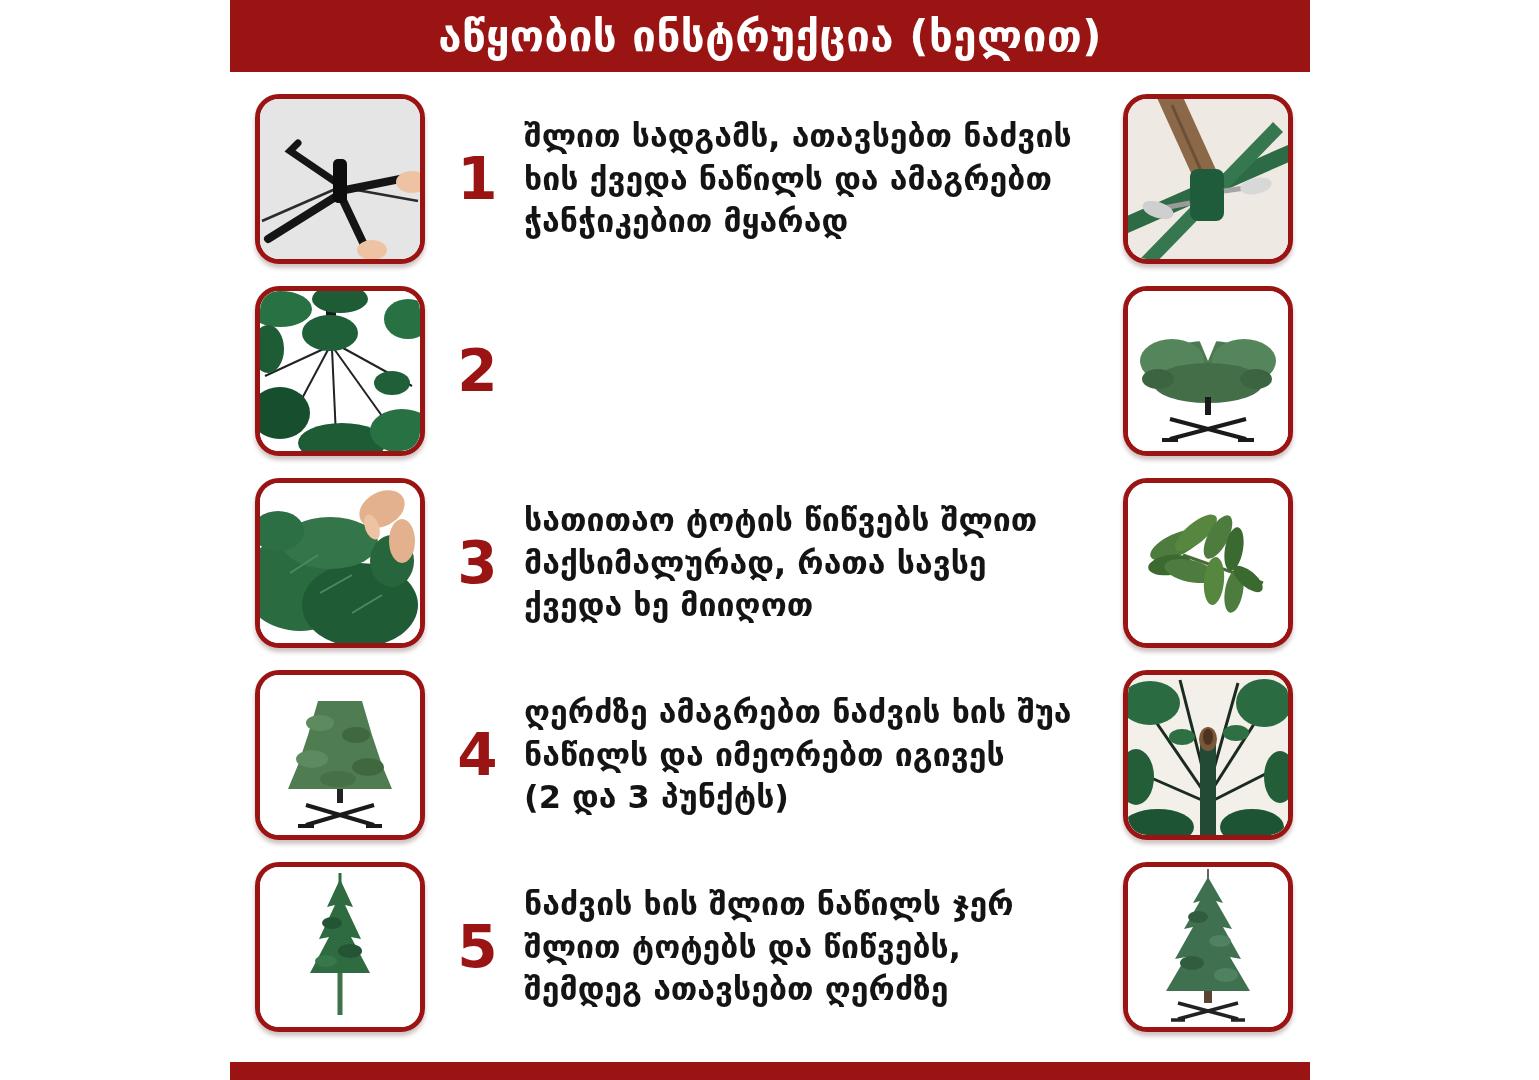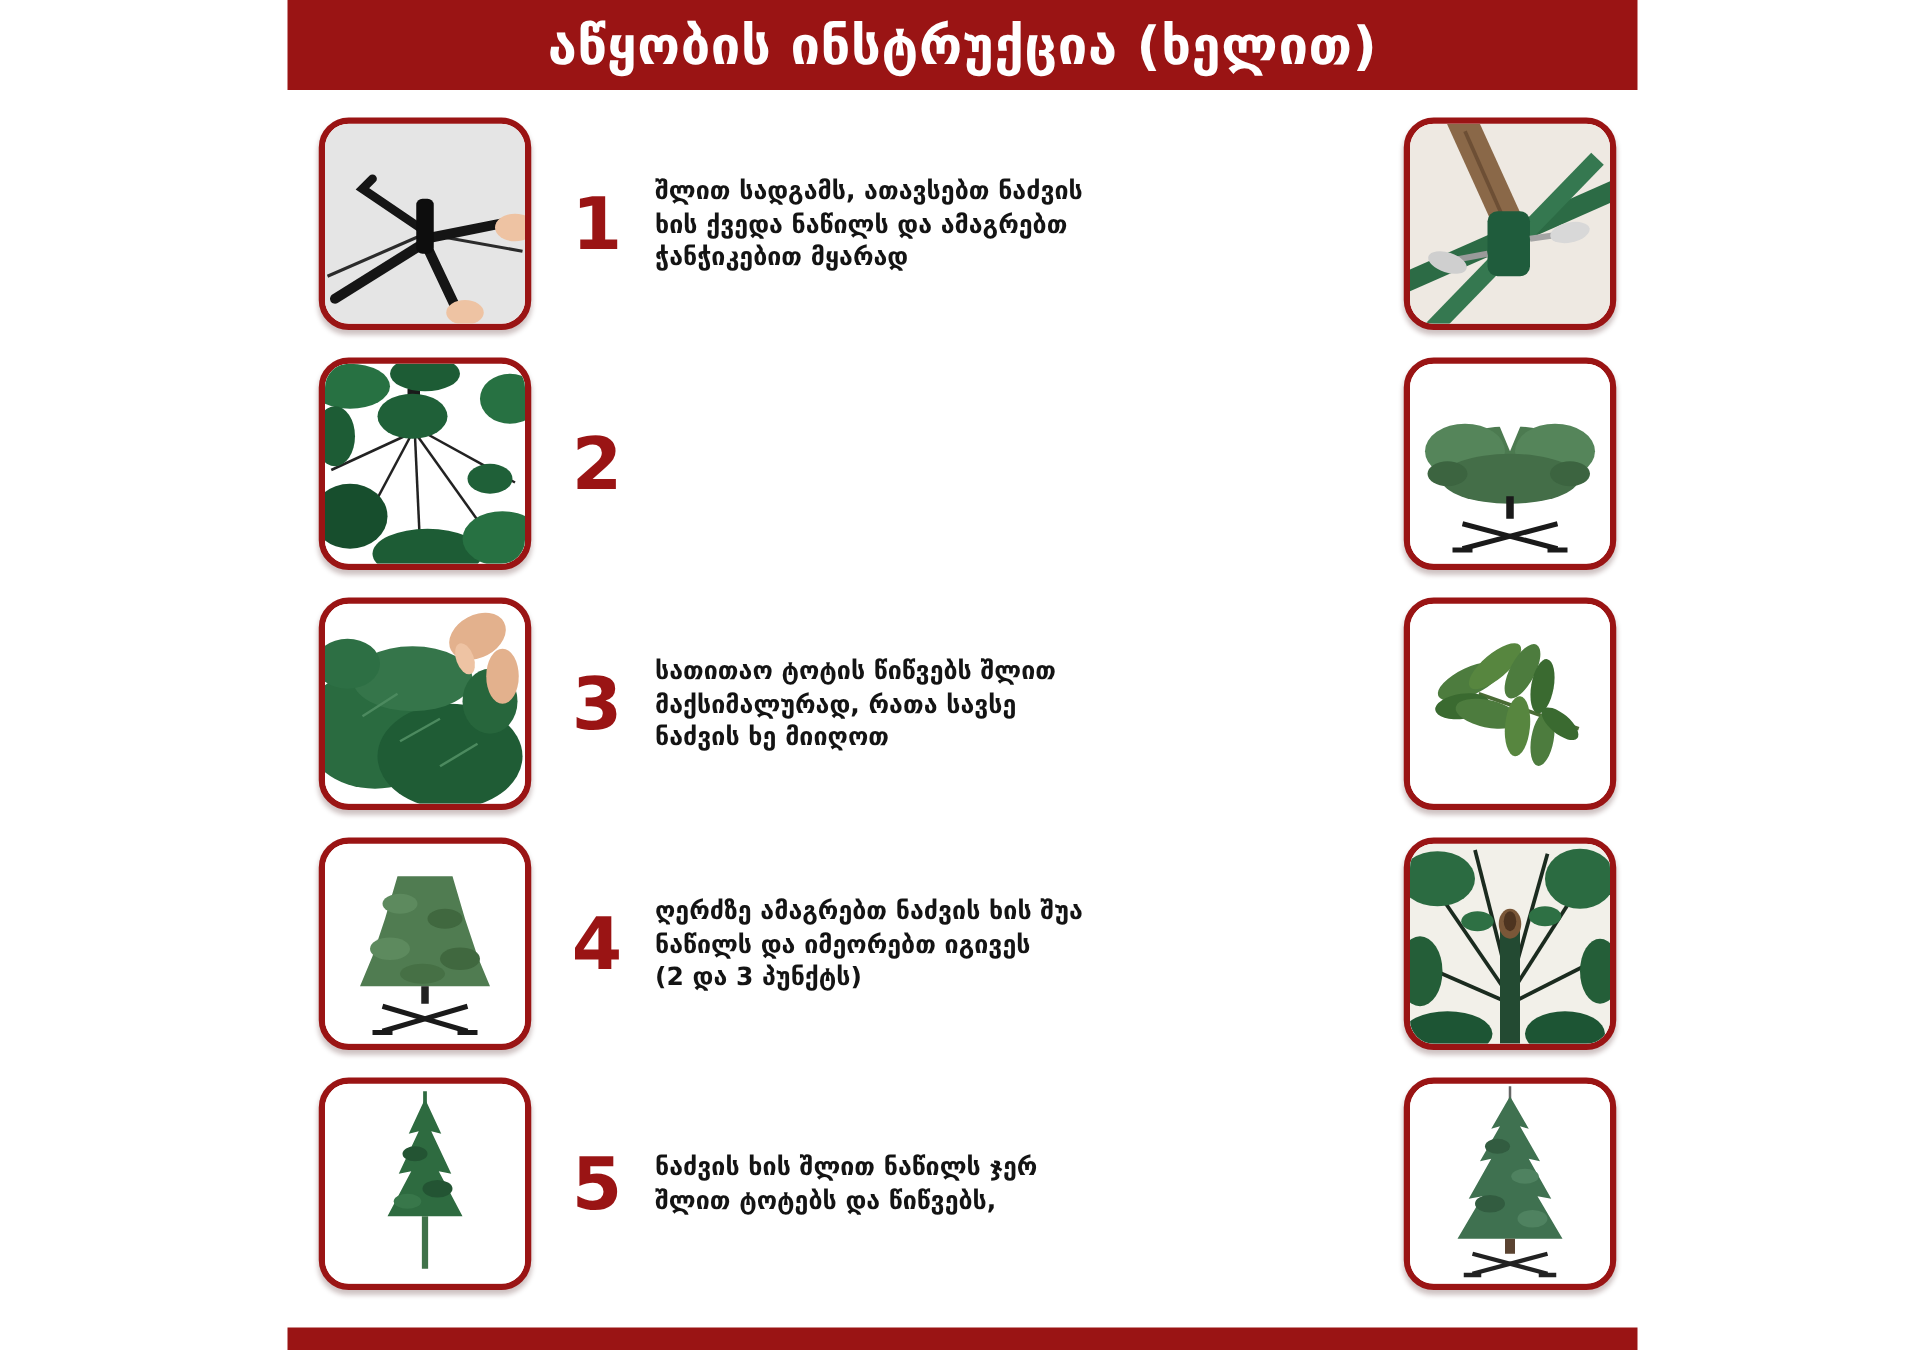--- a/index.html
+++ b/index.html
@@ -43,21 +43,21 @@
   .step-body {
     display: flex; align-items: center;
     padding-left: 30px; gap: 24px;
   }
   .step-number {
     width: 45px; flex: 0 0 auto;
     color: var(--accent); font-size: 58px; font-weight: bold;
     text-align: center; line-height: 1;
   }
   .step-text {
-    font-size: 20px; font-weight: bold; color: #141414;
+    font-size: 32px; font-weight: bold; color: #141414;
     line-height: 1.33; white-space: nowrap;
   }
   .footer-bar {
     flex: 0 0 auto; height: 18px; background: var(--accent);
   }
 </style>
 </head>
 <body>
 
 <div class="content">
@@ -167,21 +167,21 @@
           <ellipse cx="122" cy="26" rx="24" ry="17" fill="#e3b18d" transform="rotate(-28 122 26)"></ellipse>
           <ellipse cx="142" cy="58" rx="13" ry="22" fill="#e3b18d"></ellipse>
           <ellipse cx="112" cy="44" rx="7" ry="13" fill="#eec3a3" transform="rotate(-20 112 44)"></ellipse>
         </svg>
       </div>
       <div class="step-body">
         <div class="step-number">3</div>
         <div class="step-text">
           <div>სათითაო ტოტის წიწვებს შლით</div>
           <div>მაქსიმალურად, რათა სავსე</div>
-          <div>ნაძვის ხე მიიღოთ</div>
+          <div>ქვედა ხე მიიღოთ</div>
         </div>
       </div>
       <div class="frame frame-right">
         <svg viewBox="0 0 160 160">
           <rect width="160" height="160" fill="#ffffff"></rect>
           <line x1="135" y1="100" x2="55" y2="72" stroke="#4a6b35" stroke-width="3"></line>
           <ellipse cx="48" cy="62" rx="28" ry="11" fill="#4d7c3e" transform="rotate(-25 48 62)"></ellipse>
           <ellipse cx="68" cy="50" rx="26" ry="10" fill="#57863f" transform="rotate(-40 68 50)"></ellipse>
           <ellipse cx="90" cy="54" rx="24" ry="10" fill="#4d7c3e" transform="rotate(-62 90 54)"></ellipse>
           <ellipse cx="106" cy="66" rx="22" ry="9" fill="#3a6a30" transform="rotate(-80 106 66)"></ellipse>
@@ -253,20 +253,21 @@
           <ellipse cx="90" cy="84" rx="12" ry="7" fill="#235433"></ellipse>
           <ellipse cx="66" cy="94" rx="11" ry="6" fill="#38774a"></ellipse>
           <line x1="80" y1="106" x2="80" y2="148" stroke="#3f7249" stroke-width="5"></line>
         </svg>
       </div>
       <div class="step-body">
         <div class="step-number">5</div>
         <div class="step-text">
           <div>ნაძვის ხის შლით ნაწილს ჯერ</div>
           <div>შლით ტოტებს და წიწვებს,</div>
+          <div>შემდეგ ათავსებთ ღერძზე</div>
         </div>
       </div>
       <div class="frame frame-right">
         <svg viewBox="0 0 160 160">
           <rect width="160" height="160" fill="#ffffff"></rect>
           <line x1="80" y1="2" x2="80" y2="16" stroke="#666666" stroke-width="2"></line>
           <path d="M80,10 L95,36 L88,34 L104,62 L95,60 L113,92 L102,90 L122,124 L38,124 L58,90 L47,92 L65,60 L56,62 L72,34 L65,36 Z" fill="#3f7150"></path>
           <ellipse cx="70" cy="50" rx="10" ry="6" fill="#325c40"></ellipse>
           <ellipse cx="92" cy="74" rx="11" ry="6" fill="#4f8260"></ellipse>
           <ellipse cx="64" cy="96" rx="12" ry="7" fill="#325c40"></ellipse>

